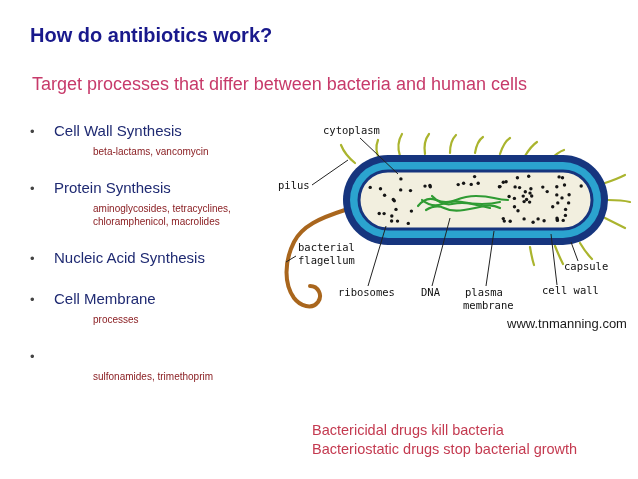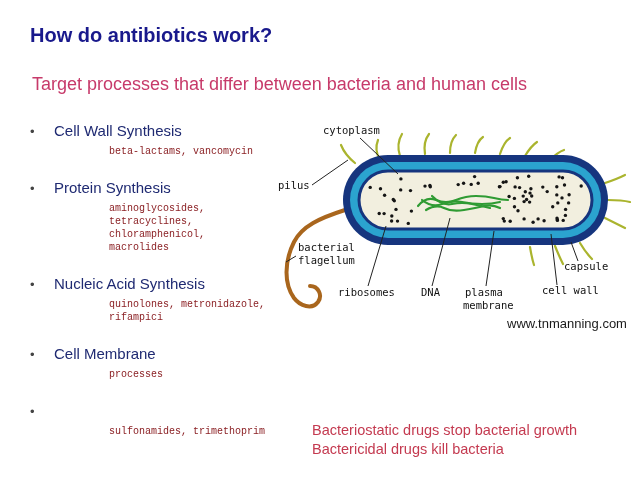--- a/index.html
+++ b/index.html
@@ -15,22 +15,22 @@
   .subtitle {
     position:absolute; left:32px; top:74px;
     font-size:18px; color:var(--c-subtitle);
   }
   .bullets { position:absolute; left:30px; top:120px; width:238px; }
   .bullet-item { margin-bottom:19px; }
   .bullet-row { display:flex; align-items:flex-start; line-height:21px; }
   .dot { width:24px; flex:0 0 24px; color:#444; font-size:13px; padding-top:1px; }
   .bullet-label { font-size:15px; color:var(--c-bullet); }
   .bullet-drugs {
-    margin:3px 0 0 79px; font-size:10px; line-height:13px;
-    color:var(--c-drugs); white-space:pre-line;font-family:Liberation Mono, monospace;
+    margin:3px 0 0 63px; font-size:10px; line-height:13px;
+    color:var(--c-drugs); white-space:pre-line;
   }
   .diagram { position:absolute; left:260px; top:108px; width:374px; height:212px; }
   .credit { position:absolute; left:507px; top:316px; font-size:13px; color:#1a1a1a; }
   .footer {
     position:absolute; left:312px; top:421px;
     font-size:14.5px; line-height:19px; color:var(--c-footer);
   }
   
   .lbl { font-family:"DejaVu Sans Mono", monospace; font-size:10.5px; fill:#111; }
   .ptr { stroke:#222; stroke-width:1; }
@@ -65,21 +65,20 @@
         <span class="bullet-label">Protein Synthesis</span>
       </div>
       <div class="bullet-drugs">aminoglycosides, tetracyclines,
 chloramphenicol, macrolides</div>
     </div>
     <div class="bullet-item">
       <div class="bullet-row">
         <span class="dot">•</span>
         <span class="bullet-label">Nucleic Acid Synthesis</span>
       </div>
-      <div class="bullet-drugs">quinolones, metronidazole, rifampici</div>
     </div>
     <div class="bullet-item">
       <div class="bullet-row">
         <span class="dot">•</span>
         <span class="bullet-label">Cell Membrane</span>
       </div>
       <div class="bullet-drugs">processes</div>
     </div>
     <div class="bullet-item">
       <div class="bullet-row">
@@ -216,17 +215,17 @@
       <text class="lbl" x="205" y="188">plasma</text>
       <text class="lbl" x="203" y="201">membrane</text>
       <text class="lbl" x="304" y="162">capsule</text>
       <text class="lbl" x="282" y="186">cell wall</text>
     </svg>
   </div>
 
   <div class="credit">www.tnmanning.com</div>
 
   <div class="footer">
+    <div>Bactericidal drugs kill bacteria</div>
     <div>Bacteriostatic drugs stop bacterial growth</div>
-    <div>Bactericidal drugs kill bacteria</div>
   </div>
 
 </div>
 
 </body></html>

